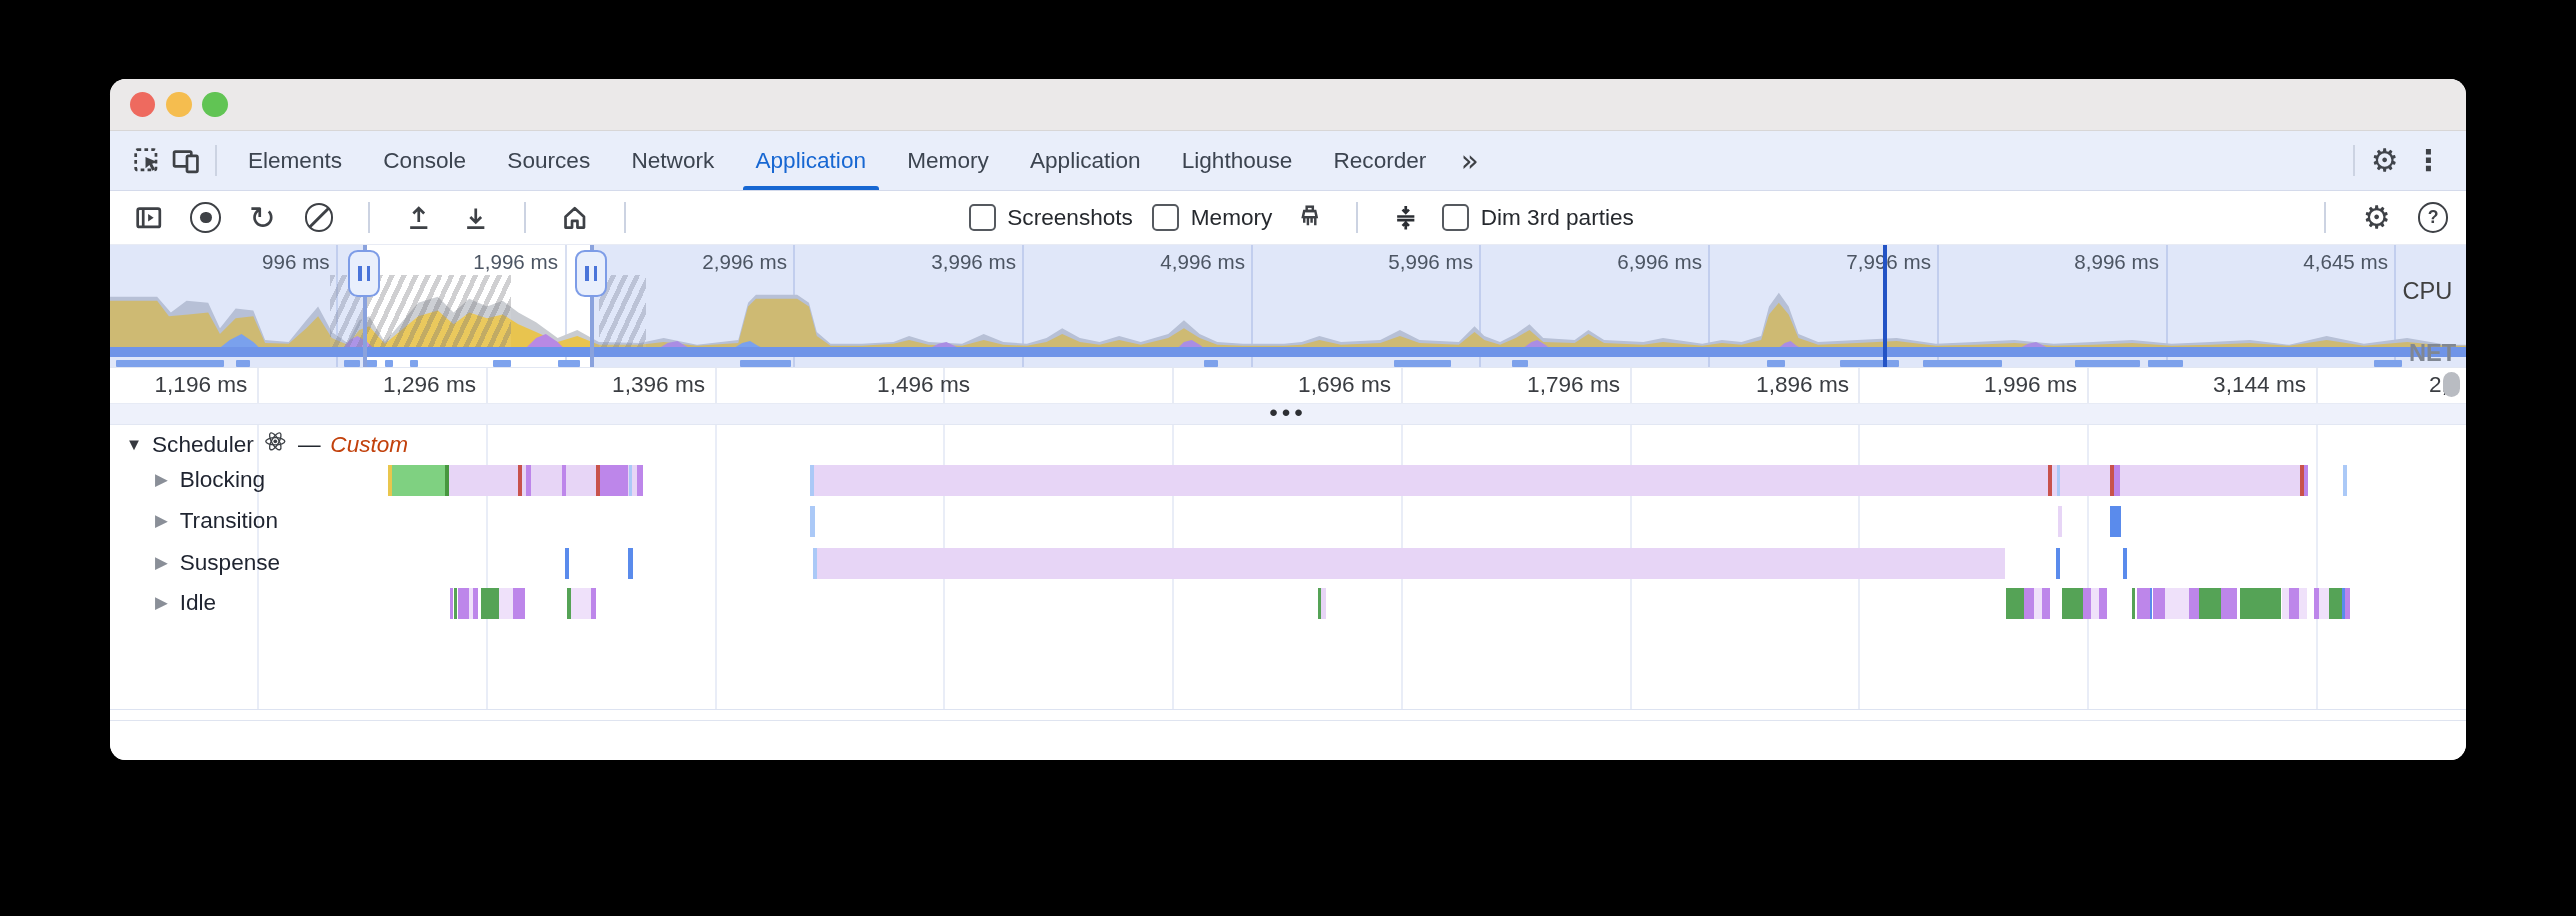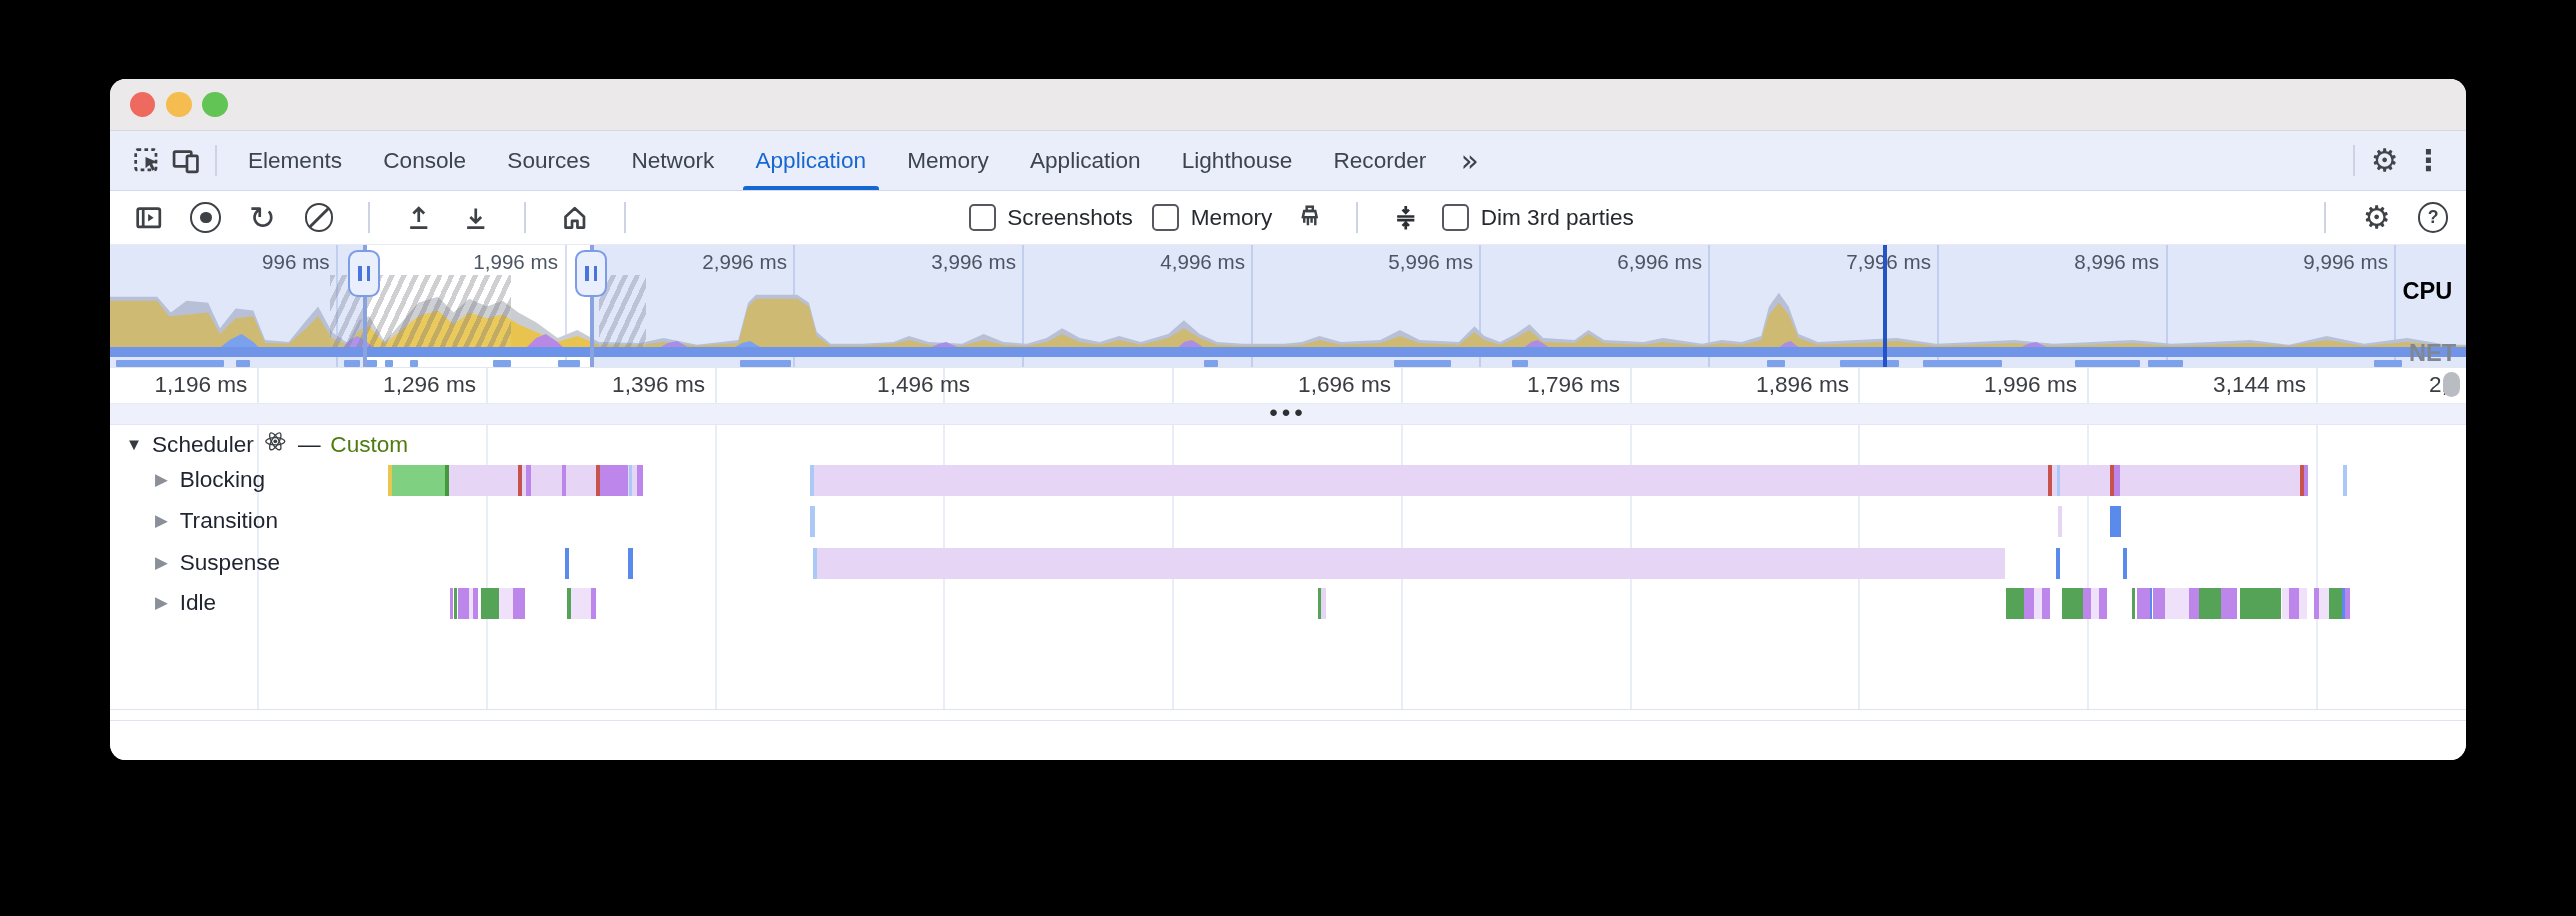--- a/index.html
+++ b/index.html
@@ -60,41 +60,41 @@
   .hatch.h1{left:220px;width:181px;}
   .hatch.h2{left:489px;width:47px;}
   .shade{position:absolute;top:0;bottom:0;background:var(--tint);}
   .handle{position:absolute;top:0;bottom:0;width:35px;margin-left:-17.7px;}
   .handle-line{position:absolute;left:15.7px;top:0;bottom:0;width:3.9px;background:#8aa2dd;}
   .handle-grip{position:absolute;left:1px;top:4.9px;width:27.5px;height:43px;background:#e9effc;
                border:2.9px solid #7d9ce7;border-radius:9.8px;display:flex;align-items:center;
                justify-content:center;gap:4.9px;}
   .handle-grip i{width:3.4px;height:14.7px;background:#4a74d9;display:block;}
   .ov-cursor{position:absolute;top:0;bottom:0;width:3.9px;background:var(--cursor);}
-  .cpu-tag{position:absolute;right:13.7px;top:33px;font-size:23.6px;font-weight:bold;color:#000000;}
+  .cpu-tag{position:absolute;right:13.7px;top:33px;font-size:23.6px;font-weight:normal;color:#404040;}
   .net-tag{position:absolute;right:9.8px;bottom:0px;font-size:23.6px;font-weight:bold;color:#808792;}
   
   .ruler{height:35px;position:relative;background:#fff;border-bottom:1px solid #e7ebf5;overflow:hidden;}
   .ruler-line{position:absolute;top:0;bottom:0;width:2px;background:#e7ebf5;}
   .ruler-label{position:absolute;top:3.9px;width:157px;text-align:right;font-size:22.6px;color:#3a3d42;}
   .ruler-partial{position:absolute;top:3.9px;font-size:22.6px;color:#3a3d42;}
   .scroll-dot{position:absolute;right:5.9px;top:3.9px;width:16.7px;height:25.5px;border-radius:8.8px;background:#b9bcc2;}
   
   .gripbar{height:19.6px;background:#eef1fb;border-bottom:1px solid #e2e7f3;position:relative;}
   .grip-dots{position:absolute;left:0;right:0;top:-4.9px;text-align:center;font-size:24.5px;
              letter-spacing:3.9px;color:#2d2f33;}
   
   .flame{position:relative;height:295px;background:#fff;border-bottom:1px solid #dfe4f0;overflow:hidden;}
   .flame-gridline{position:absolute;top:0;height:284px;width:2px;background:#e9edf7;}
   .flame-bottomline{position:absolute;left:0;right:0;top:284px;height:1px;background:#dde3f1;}
   .track-header{position:absolute;left:15.7px;top:5.9px;font-size:22.6px;color:#1f2430;display:flex;
                 align-items:center;gap:9.8px;white-space:nowrap;}
   .htri{font-size:16.7px;color:#36393f;}
   .hdash{color:#23282f;margin-left:2px;}
-  .hcustom{color:#4d7c0f;}
+  .hcustom{color:#c2410c;font-style:italic;}
   .row-label{position:absolute;left:45px;font-size:22.6px;color:#1f2430;display:flex;gap:11.8px;
              align-items:center;white-space:nowrap;z-index:3;}
   .rtri{font-size:16.7px;color:#8a8f98;}
   .row-bars{position:absolute;left:0;right:0;height:31px;z-index:2;}
   .seg{position:absolute;top:0;height:100%;}
   .footer{height:45px;background:#fff;}
 </style>
 </head>
 <body>
 
@@ -252,21 +252,21 @@
       <div id="ov-labels">
           <div class="ov-label" style="left: 23.6px;">996 ms</div>
           <div class="ov-label" style="left: 252px;">1,996 ms</div>
           <div class="ov-label" style="left: 481px;">2,996 ms</div>
           <div class="ov-label" style="left: 710px;">3,996 ms</div>
           <div class="ov-label" style="left: 939px;">4,996 ms</div>
           <div class="ov-label" style="left: 1167px;">5,996 ms</div>
           <div class="ov-label" style="left: 1396px;">6,996 ms</div>
           <div class="ov-label" style="left: 1625px;">7,996 ms</div>
           <div class="ov-label" style="left: 1853px;">8,996 ms</div>
-          <div class="ov-label" style="left: 2082px;">9,996 ms</div>
+          <div class="ov-label" style="left: 2082px;">4,645 ms</div>
         </div>
       <div class="handle" id="handle-l" style="left: 255px;">
         <div class="handle-line"></div>
           <div class="handle-grip">
             <i></i>
             <i></i>
           </div>
       </div>
       <div class="handle" id="handle-r" style="left: 482px;">
         <div class="handle-line"></div>

